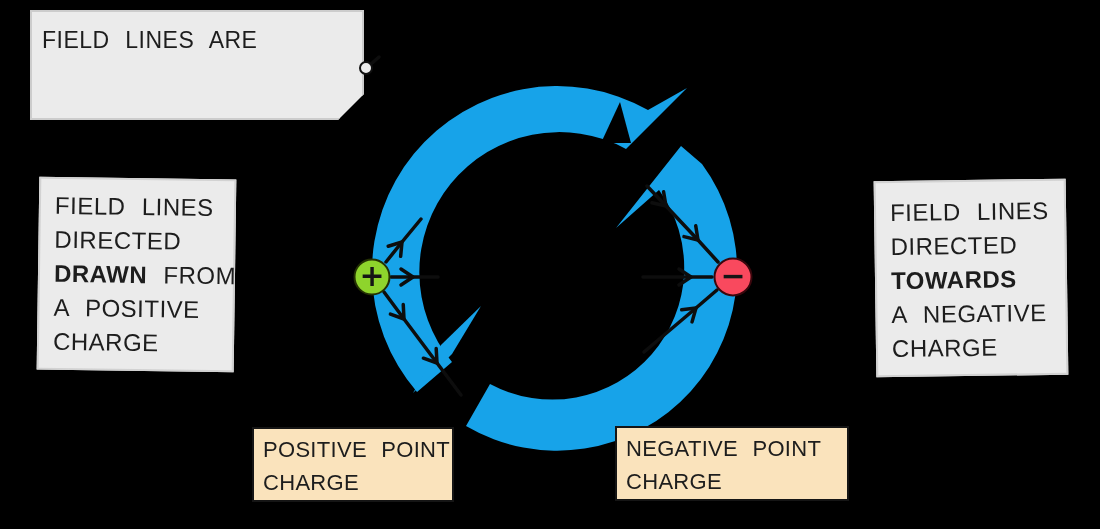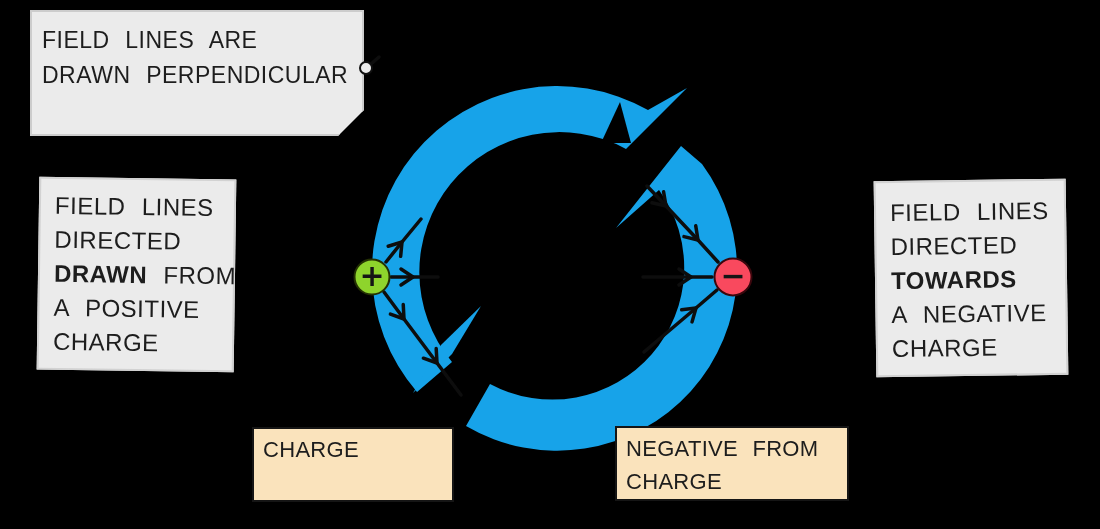--- a/index.html
+++ b/index.html
@@ -20,21 +20,21 @@
     box-sizing: border-box;
     letter-spacing: 0.5px;
     word-spacing: 0.38em;
     line-height: 34px;
     font-size: 24px;
   }
   .note .line { white-space: nowrap; }
   .bold { font-weight: 700; }
 
   .note-perpendicular {
-    left: 30px; top: 10px; width: 334px; height: 126px;
+    left: 30px; top: 10px; width: 334px; height: 110px;
     padding: 11px 6px 0 10px;
     font-size: 23px; line-height: 35px;
     border-color: #cccccc;
     clip-path: polygon(0 0, 100% 0, 100% calc(100% - 26px), calc(100% - 26px) 100%, 0 100%);
   }
   .note-positive {
     left: 38px; top: 178px; width: 197px; height: 193px;
     padding: 10px 0 0 14px;
     transform: rotate(0.8deg);
   }
@@ -112,21 +112,20 @@
     </g>
 
     <g>
       <circle cx="733" cy="277" r="18.5" stroke="#3a070d" stroke-width="2" fill="#f9495e"></circle>
       <text class="charge-sign" x="733" y="286">−</text>
     </g>
   </svg>
 
   <div class="note note-perpendicular">
     <div class="line">FIELD LINES ARE</div>
-    <div class="line">DRAWN PERPENDICULAR</div>
   </div>
   <div class="connector-ring"></div>
 
   <div class="note note-positive">
     <div class="line">FIELD LINES</div>
     <div class="line">DIRECTED</div>
     <div class="line">
       <span class="bold">DRAWN</span>
       <span>FROM</span>
     </div>
@@ -136,20 +135,21 @@
 
   <div class="note note-negative">
     <div class="line">FIELD LINES</div>
     <div class="line">DIRECTED</div>
     <div class="line bold">TOWARDS</div>
     <div class="line">A NEGATIVE</div>
     <div class="line">CHARGE</div>
   </div>
 
   <div class="label-box label-positive">
+    <div class="line">POSITIVE POINT</div>
     <div class="line">CHARGE</div>
   </div>
   <div class="label-box label-negative">
-    <div class="line">NEGATIVE FROM</div>
+    <div class="line">NEGATIVE POINT</div>
     <div class="line">CHARGE</div>
   </div>
 
 </div>
 
 </body></html>

